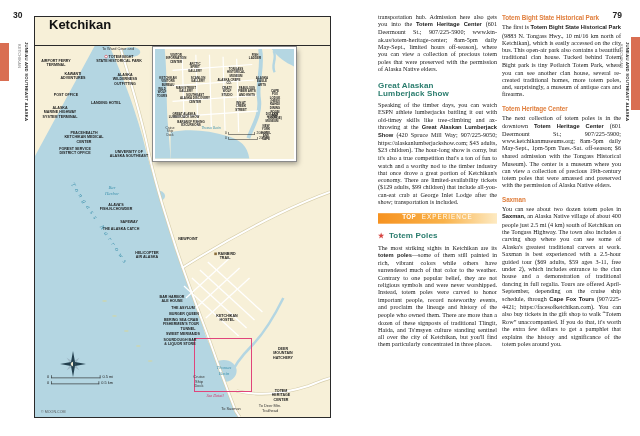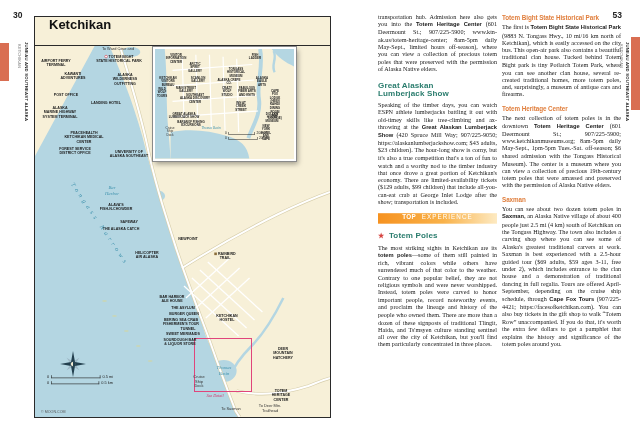--- a/index.html
+++ b/index.html
@@ -301,21 +301,21 @@
         <div class="sc-row">
           <span>0</span>
           <span class="sc-bar"></span>
           <span>0.5 km</span>
         </div>
       </div>
 
     </div>
   </div>
 
-  <div class="pn pn-right">53</div>
+  <div class="pn pn-right">79</div>
   <div class="tab tab-right"></div>
   <div class="spine spine-right-main">JUNEAU AND SOUTHEAST ALASKA</div>
   <div class="spine-sub spine-right-sub">KETCHIKAN</div>
 
   <div class="col col1">
     <p class="body"><span>transportation hub. Admission here also gets you into the </span><span class="b">Totem Heritage Center</span><span> (601 Deermount St.; 907/225-5900; www.ktn-ak.us/totem-heritage-center; 8am-5pm daily May-Sept., limited hours off-season), where you can view a collection of precious totem poles that were preserved with the permission of Alaska Native elders.</span></p>
     <h3 class="sec">Great Alaskan Lumberjack Show</h3>
     <p class="body"><span>Speaking of the timber days, you can watch ESPN athlete lumberjacks battling it out with old-timey skills like tree-climbing and ax-throwing at the </span><span class="b">Great Alaskan Lumberjack Show</span><span> (420 Spruce Mill Way; 907/225-9050; https://alaskanlumberjackshow.com; $43 adults, $23 children). The hour-long show is corny, but it's also a true competition that's a ton of fun to watch and a worthy nod to the timber industry that once drove a great portion of Ketchikan's economy. There are limited-availability tickets ($129 adults, $99 children) that include all-you-can-eat crab at George Inlet Lodge after the show; transportation is included.</span></p>
     <div class="banner">
       <span class="b">TOP</span>

